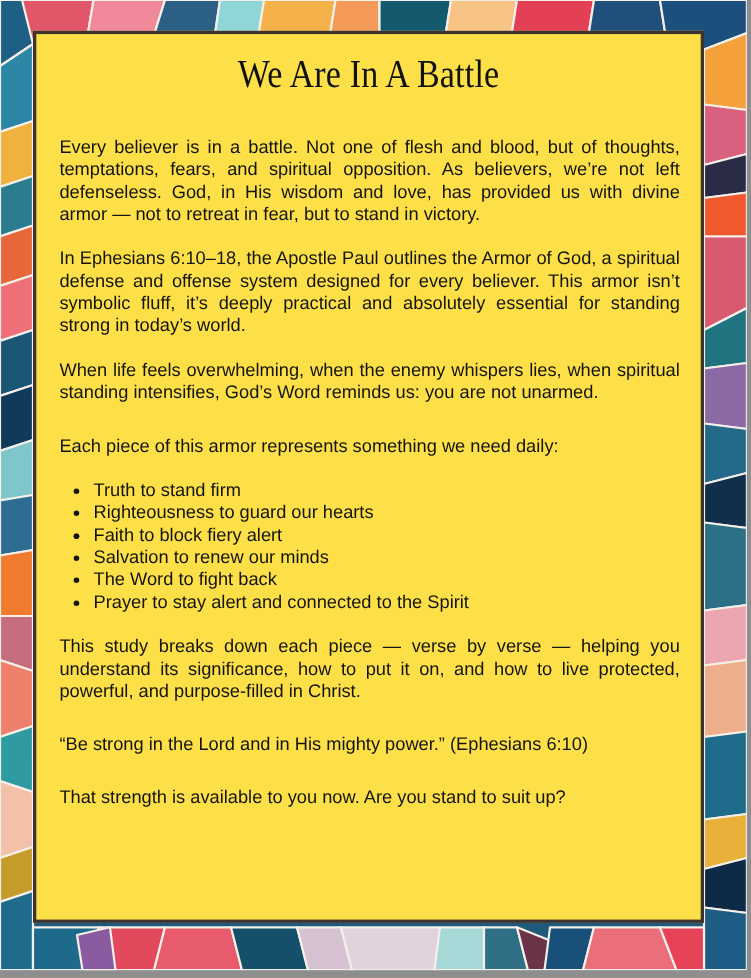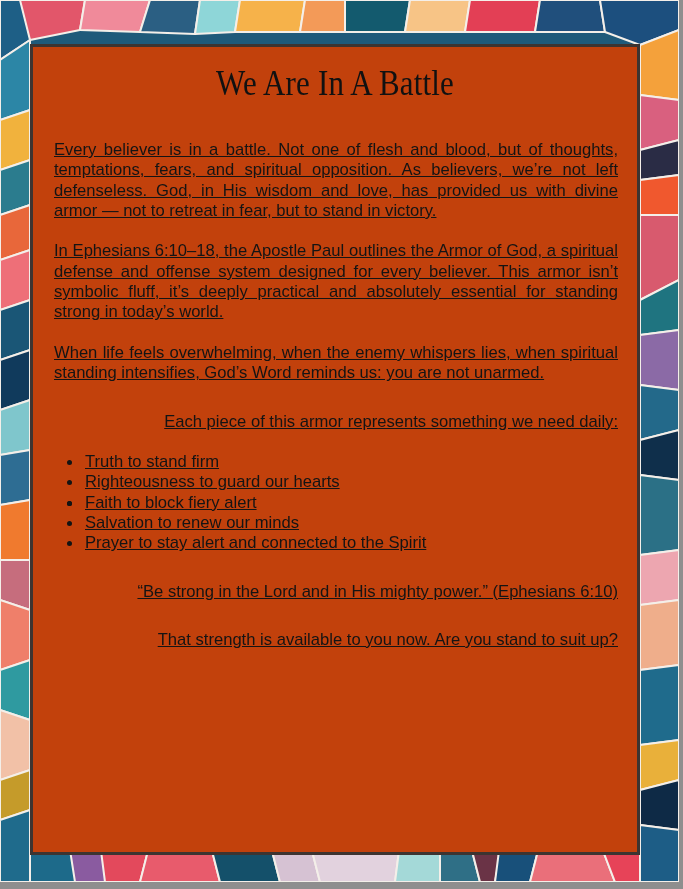--- a/index.html
+++ b/index.html
@@ -7,41 +7,41 @@
     width: 683px; height: 889px; overflow: hidden; position: relative;
     background: #8e8e8e;
     font-family: "Liberation Sans", sans-serif;
   }
   .page-bg {
     position: absolute; left: 0; top: 0; width: 679px; height: 882px; overflow: hidden;
     background: #1f5a7a;
   }
   .page-bg svg { position: absolute; left: 0; top: 0; width: 679px; height: 882px; }
   .card {
-    position: absolute; left: 30px; top: 44px; width: 604px; height: 805px;
-    background: #c2410c; border: 3px solid #3d3431;
+    position: absolute; left: 30px; top: 28px; width: 604px; height: 805px;
+    background: #fde047; border: 3px solid #3d3431;
   }
   .title {
     position: absolute; left: 0; right: 0; top: 14px; text-align: center;
     font-family: "Liberation Serif", "DejaVu Serif", serif;
     font-size: 36px; line-height: 44px; color: #111;
     transform: scaleX(0.86); transform-origin: center;
     letter-spacing: 0.2px;
   }
   .body {
     position: absolute; left: 21px; width: 564px; top: 93px;
-    font-size: 16.6px; line-height: 20.3px; color: #141414; text-decoration: underline;
+    font-size: 16.6px; line-height: 20.3px; color: #141414;
   }
   .para { margin: 0 0 20.3px 0; text-align: justify; }
   .bullets { list-style: none; margin: 0 0 20.3px 0; padding: 0; }
   .bullets li { position: relative; padding-left: 31px; }
   .bullets li .dot {
     position: absolute; left: 13px; top: 8px; width: 5px; height: 5px; border-radius: 50%; background: #141414;
   }
-  .left-text { text-align: right; margin-top: 28px; }
+  .left-text { text-align: left; margin-top: 28px; }
 </style>
 </head>
 <body>
 
 <div class="page-bg">
   <svg viewBox="0 0 679 882" preserveAspectRatio="none">
     <g stroke="#f4efe9" stroke-width="2" stroke-linejoin="round">
 
       <polygon points="0,0 40,0 30,40 0,60" fill="#1e5f86"></polygon>
       <polygon points="20,0 85,0 80,30 30,40" fill="#e2566a"></polygon>
@@ -113,18 +113,20 @@
     <p class="para">Every believer is in a battle. Not one of flesh and blood, but of thoughts, temptations, fears, and spiritual opposition. As believers, we’re not left defenseless. God, in His wisdom and love, has provided us with divine armor — not to retreat in fear, but to stand in victory.</p>
     <p class="para">In Ephesians 6:10–18, the Apostle Paul outlines the Armor of God, a spiritual defense and offense system designed for every believer. This armor isn’t symbolic fluff, it’s deeply practical and absolutely essential for standing strong in today’s world.</p>
     <p class="para">When life feels overwhelming, when the enemy whispers lies, when spiritual standing intensifies, God’s Word reminds us: you are not unarmed.</p>
     <p class="para left-text">Each piece of this armor represents something we need daily:</p>
     <ul class="bullets">
       <li><span class="dot"></span><span>Truth to stand firm</span></li>
       <li><span class="dot"></span><span>Righteousness to guard our hearts</span></li>
       <li><span class="dot"></span></li>
       <li><span class="dot"></span><span>Faith to block fiery alert</span></li>
       <li><span class="dot"></span><span>Salvation to renew our minds</span></li>
+      <li><span class="dot"></span><span>The Word to fight back</span></li>
       <li><span class="dot"></span><span>Prayer to stay alert and connected to the Spirit</span></li>
     </ul>
+    <p class="para">This study breaks down each piece — verse by verse — helping you understand its significance, how to put it on, and how to live protected, powerful, and purpose-filled in Christ.</p>
     <p class="para left-text">“Be strong in the Lord and in His mighty power.” (Ephesians 6:10)</p>
     <p class="para left-text">That strength is available to you now. Are you stand to suit up?</p>
   </div>
 </div>
 
 </body></html>

